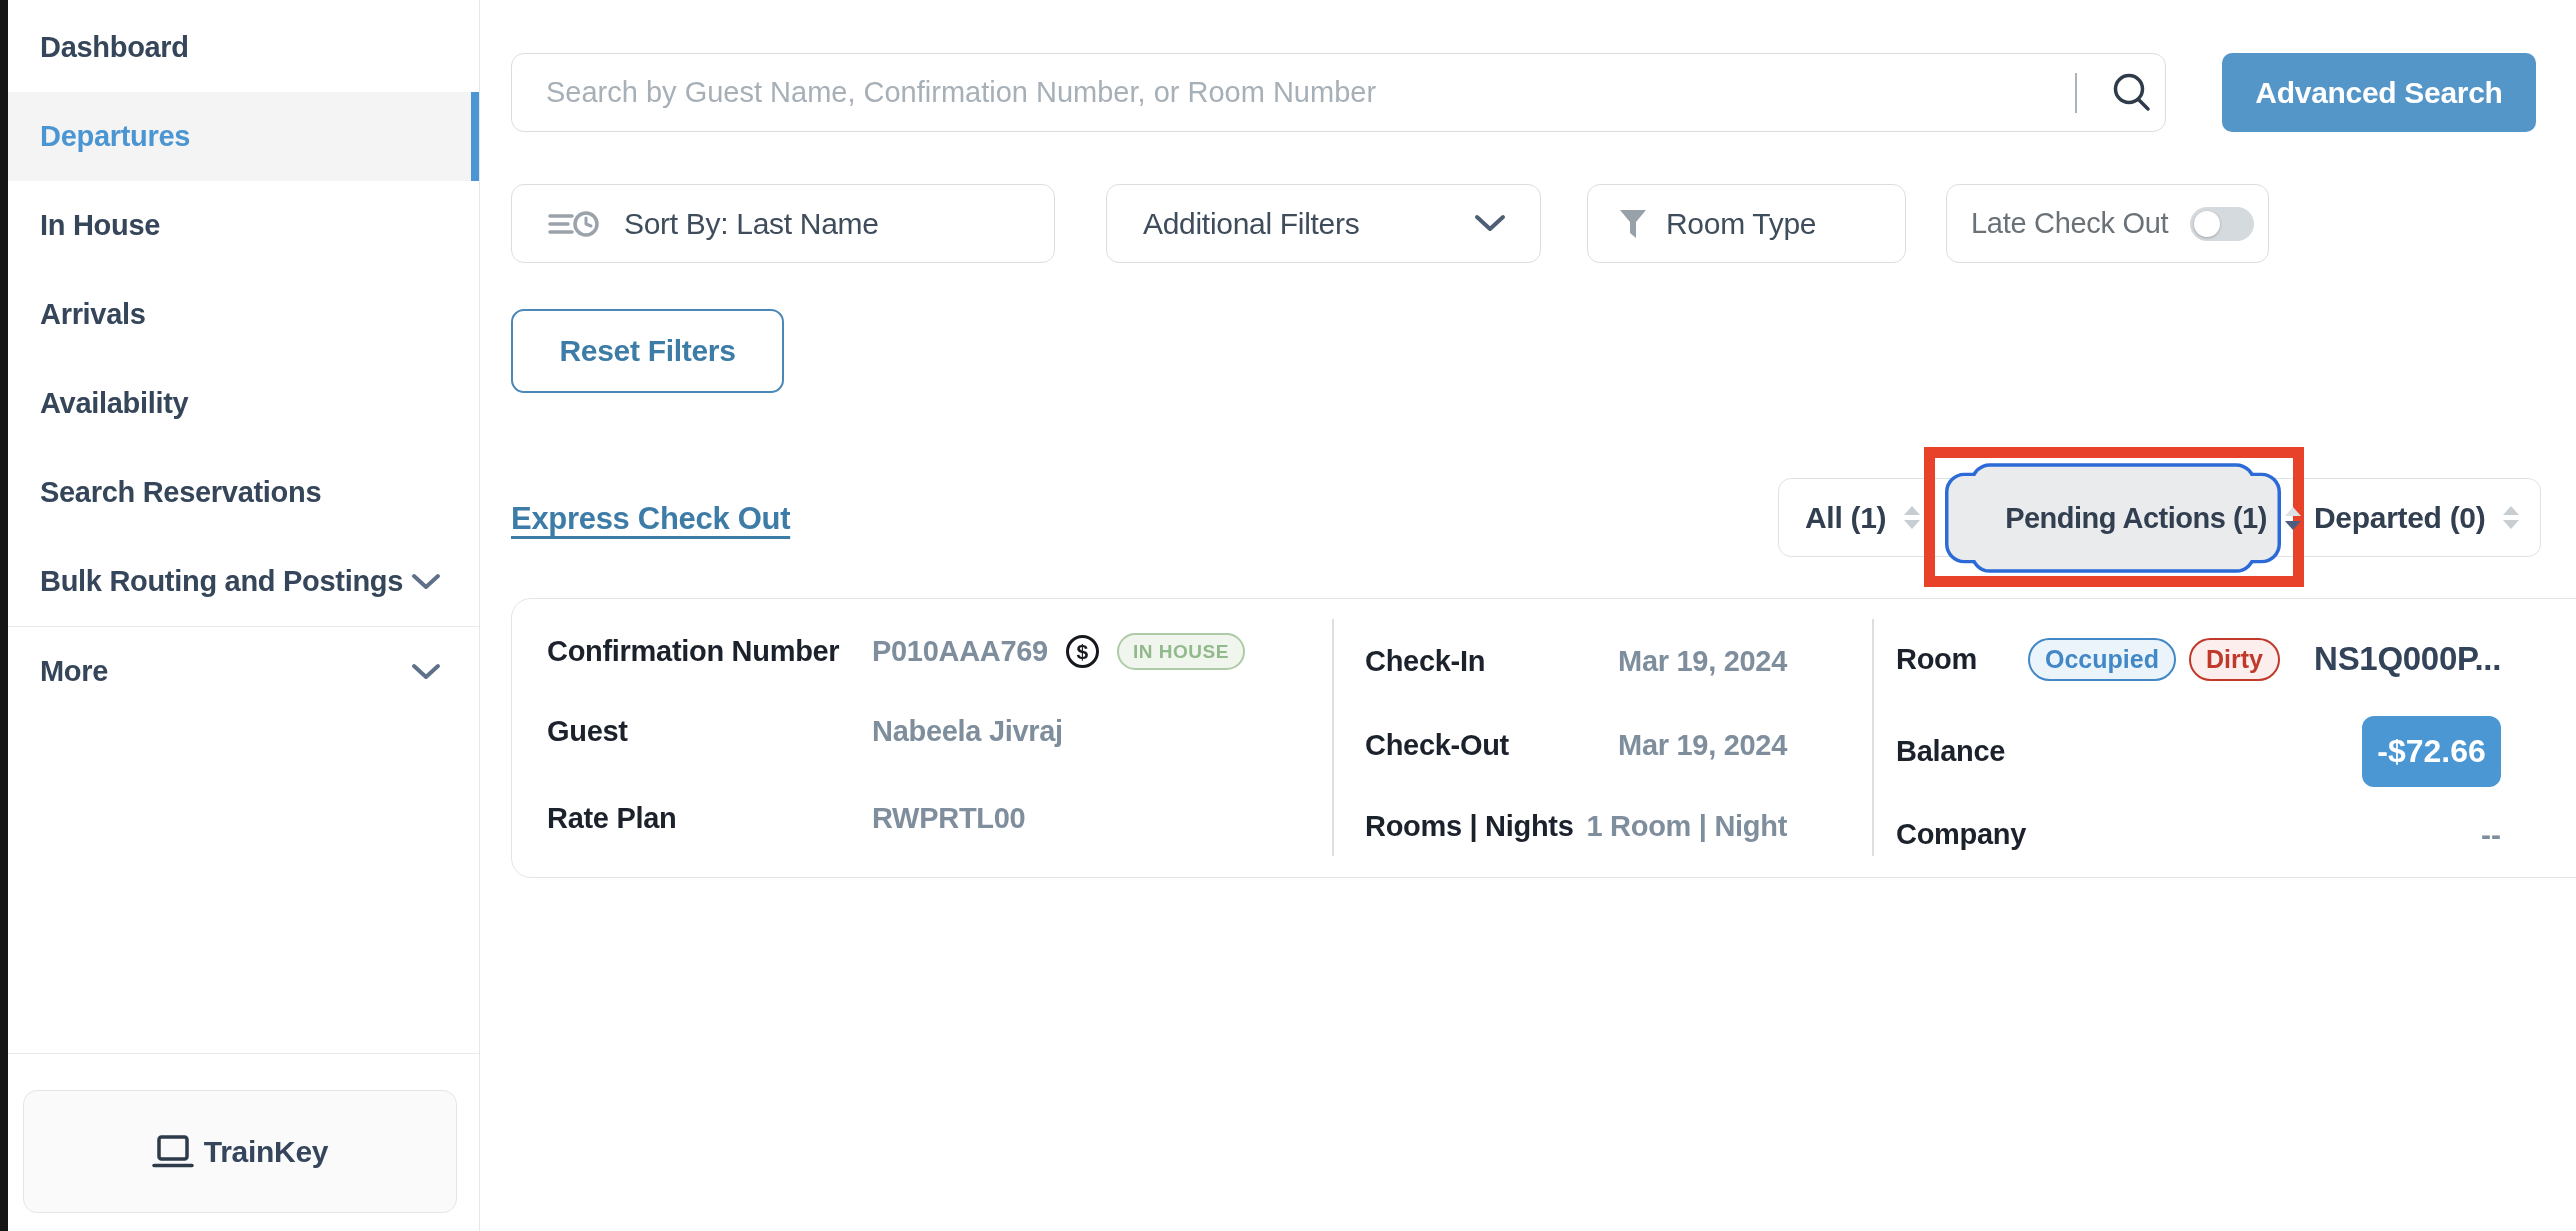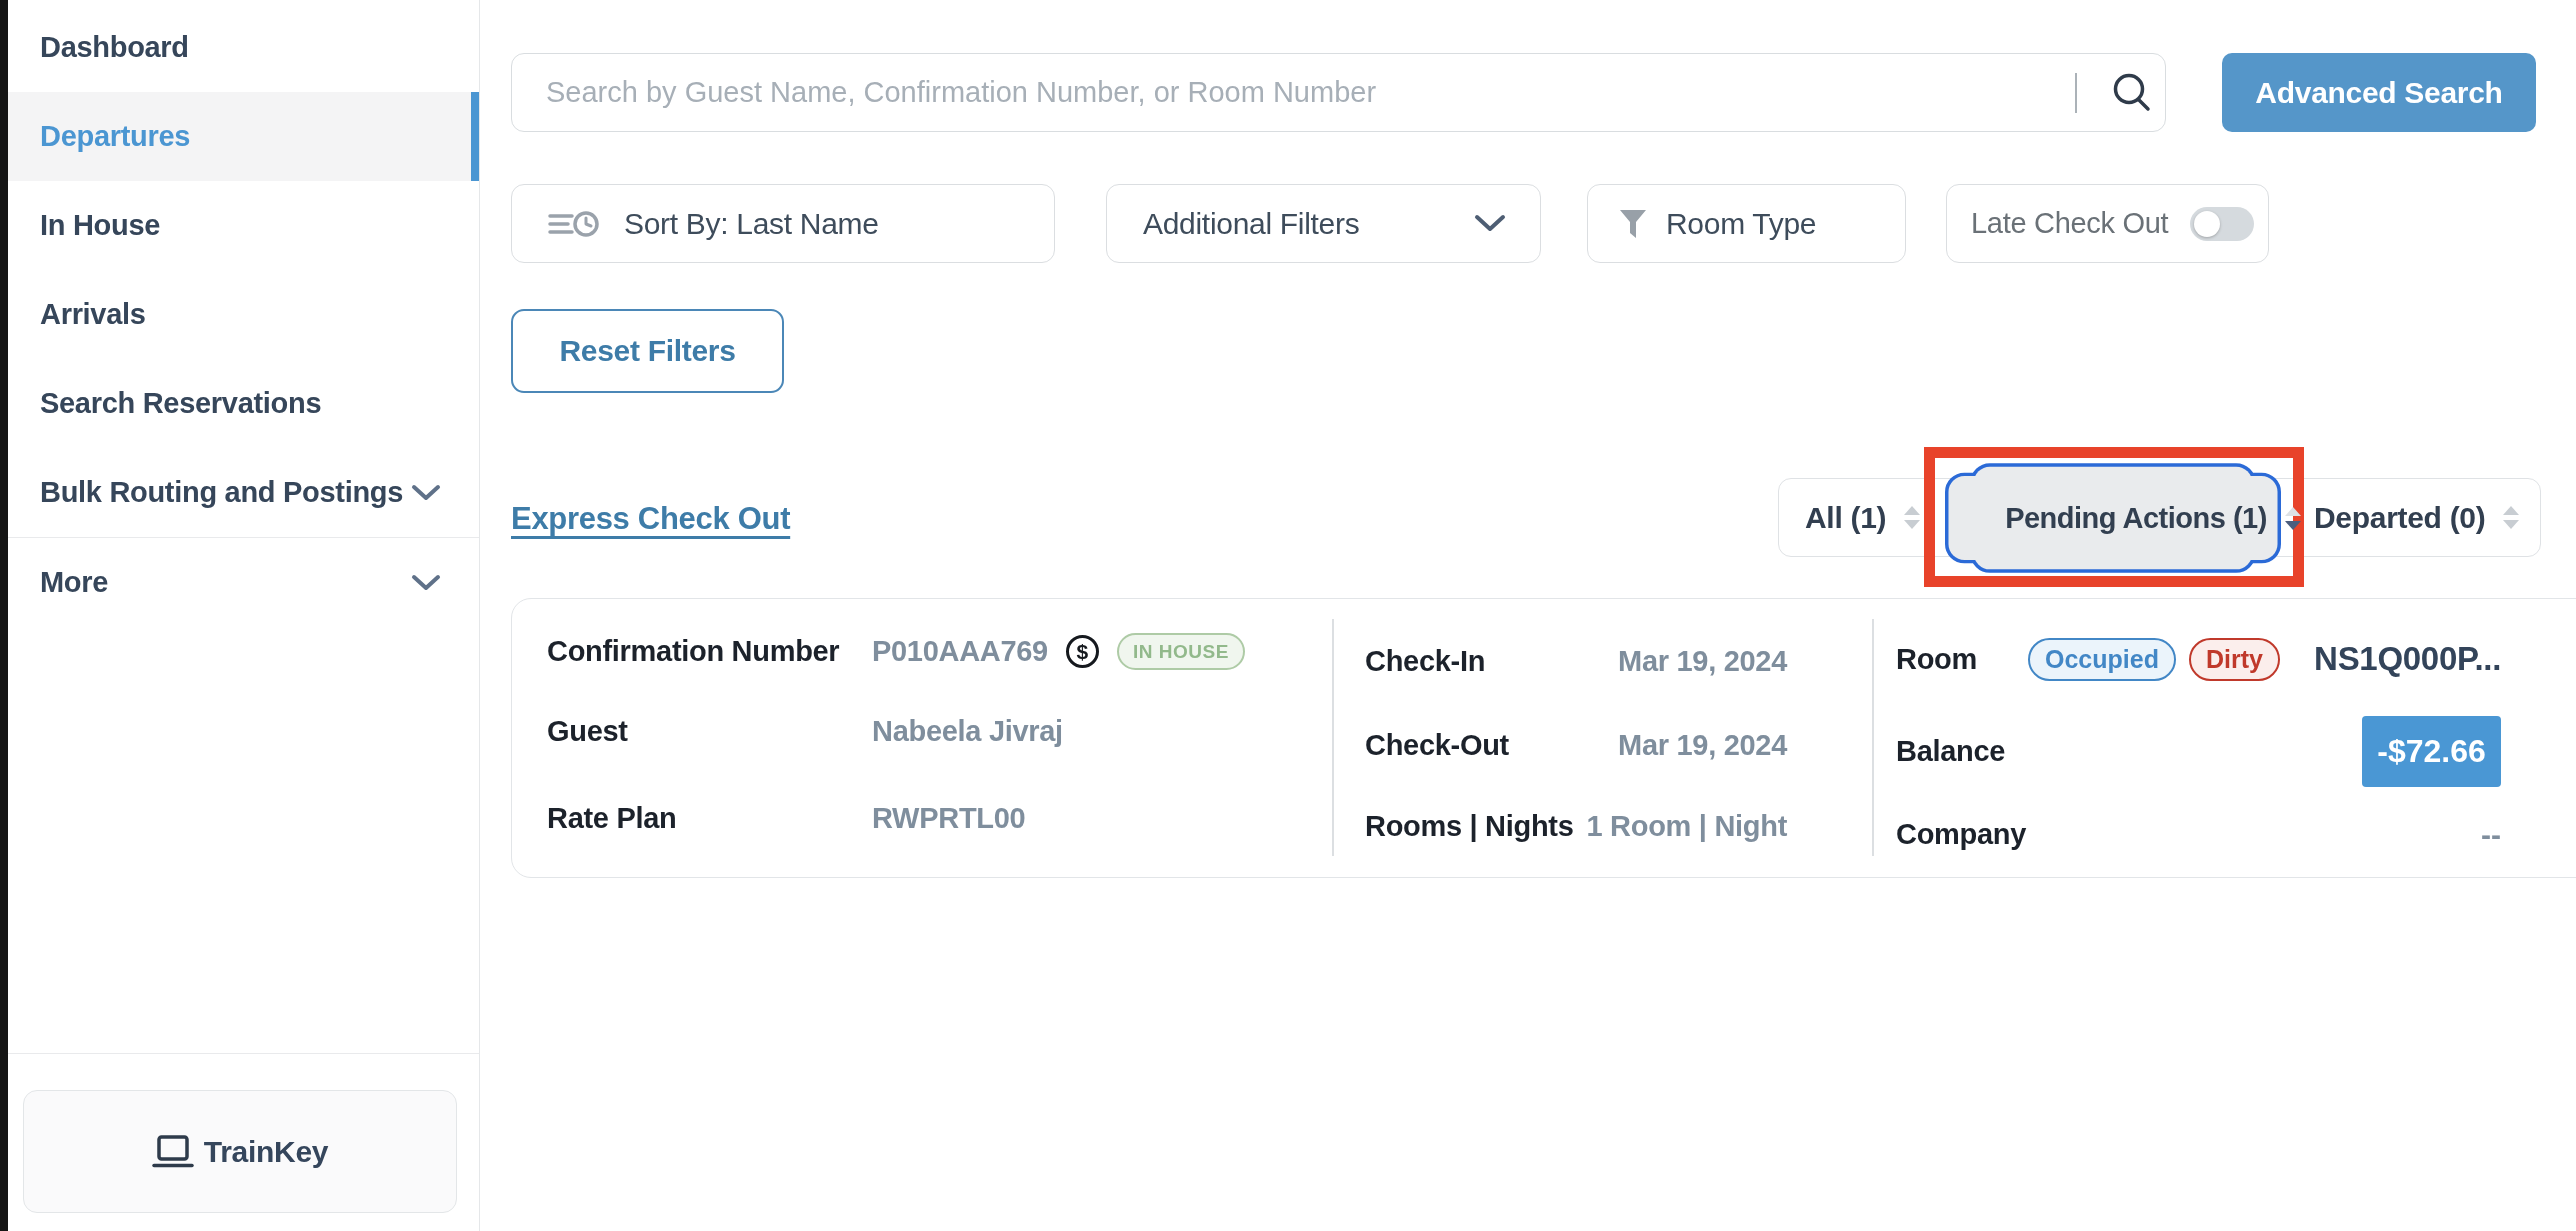--- a/index.html
+++ b/index.html
@@ -151,21 +151,21 @@
     background:#EBF4FB;color:#4287C6;font-size:25px;font-weight:600;display:flex;align-items:center;
   }
   .dirty-badge{
     height:43px;box-sizing:border-box;padding:0 15px;border:2px solid #C0392B;border-radius:22px;
     background:#FBEEEC;color:#C0392B;font-size:25px;font-weight:600;display:flex;align-items:center;
   }
   .room-number{margin-left:auto;font-size:33px;font-weight:700;color:#33445A;letter-spacing:-0.3px;}
 
   .r-bal{left:1384px;top:117px;width:605px;height:71px;}
   .balance-chip{
-    margin-left:auto;width:139px;height:71px;border-radius:4px;background:#4A97D4;border:none;cursor:pointer;
+    margin-left:auto;width:139px;height:71px;border-radius:12px;background:#4A97D4;border:none;cursor:pointer;
     color:#fff;font-size:32px;font-weight:600;display:flex;align-items:center;justify-content:center;
     font-family:"Liberation Sans","DejaVu Sans",sans-serif;
   }
   .r-comp{left:1384px;top:213px;width:605px;height:45px;}
   .company-val{margin-left:auto;font-size:30px;font-weight:600;color:#7F8E9D;}
 
   svg{display:block;}
 </style>
 </head>
 <body>
@@ -181,20 +181,23 @@
         <span>Dashboard</span>
       </div>
       <div class="nav-item selected">
         <span>Departures</span>
       </div>
       <div class="nav-item">
         <span>In House</span>
       </div>
       <div class="nav-item">
         <span>Arrivals</span>
+      </div>
+      <div class="nav-item">
+        <span>Availability</span>
       </div>
       <div class="nav-item">
         <span>Search Reservations</span>
       </div>
       <div class="nav-item">
         <span>Bulk Routing and Postings</span>
         <span class="chev">
           <svg width="30" height="18" viewBox="0 0 30 18">
               <polyline points="3,3 15,14 27,3" fill="none" stroke="#5F7189" stroke-width="4" stroke-linecap="round" stroke-linejoin="round"></polyline>
             </svg>

